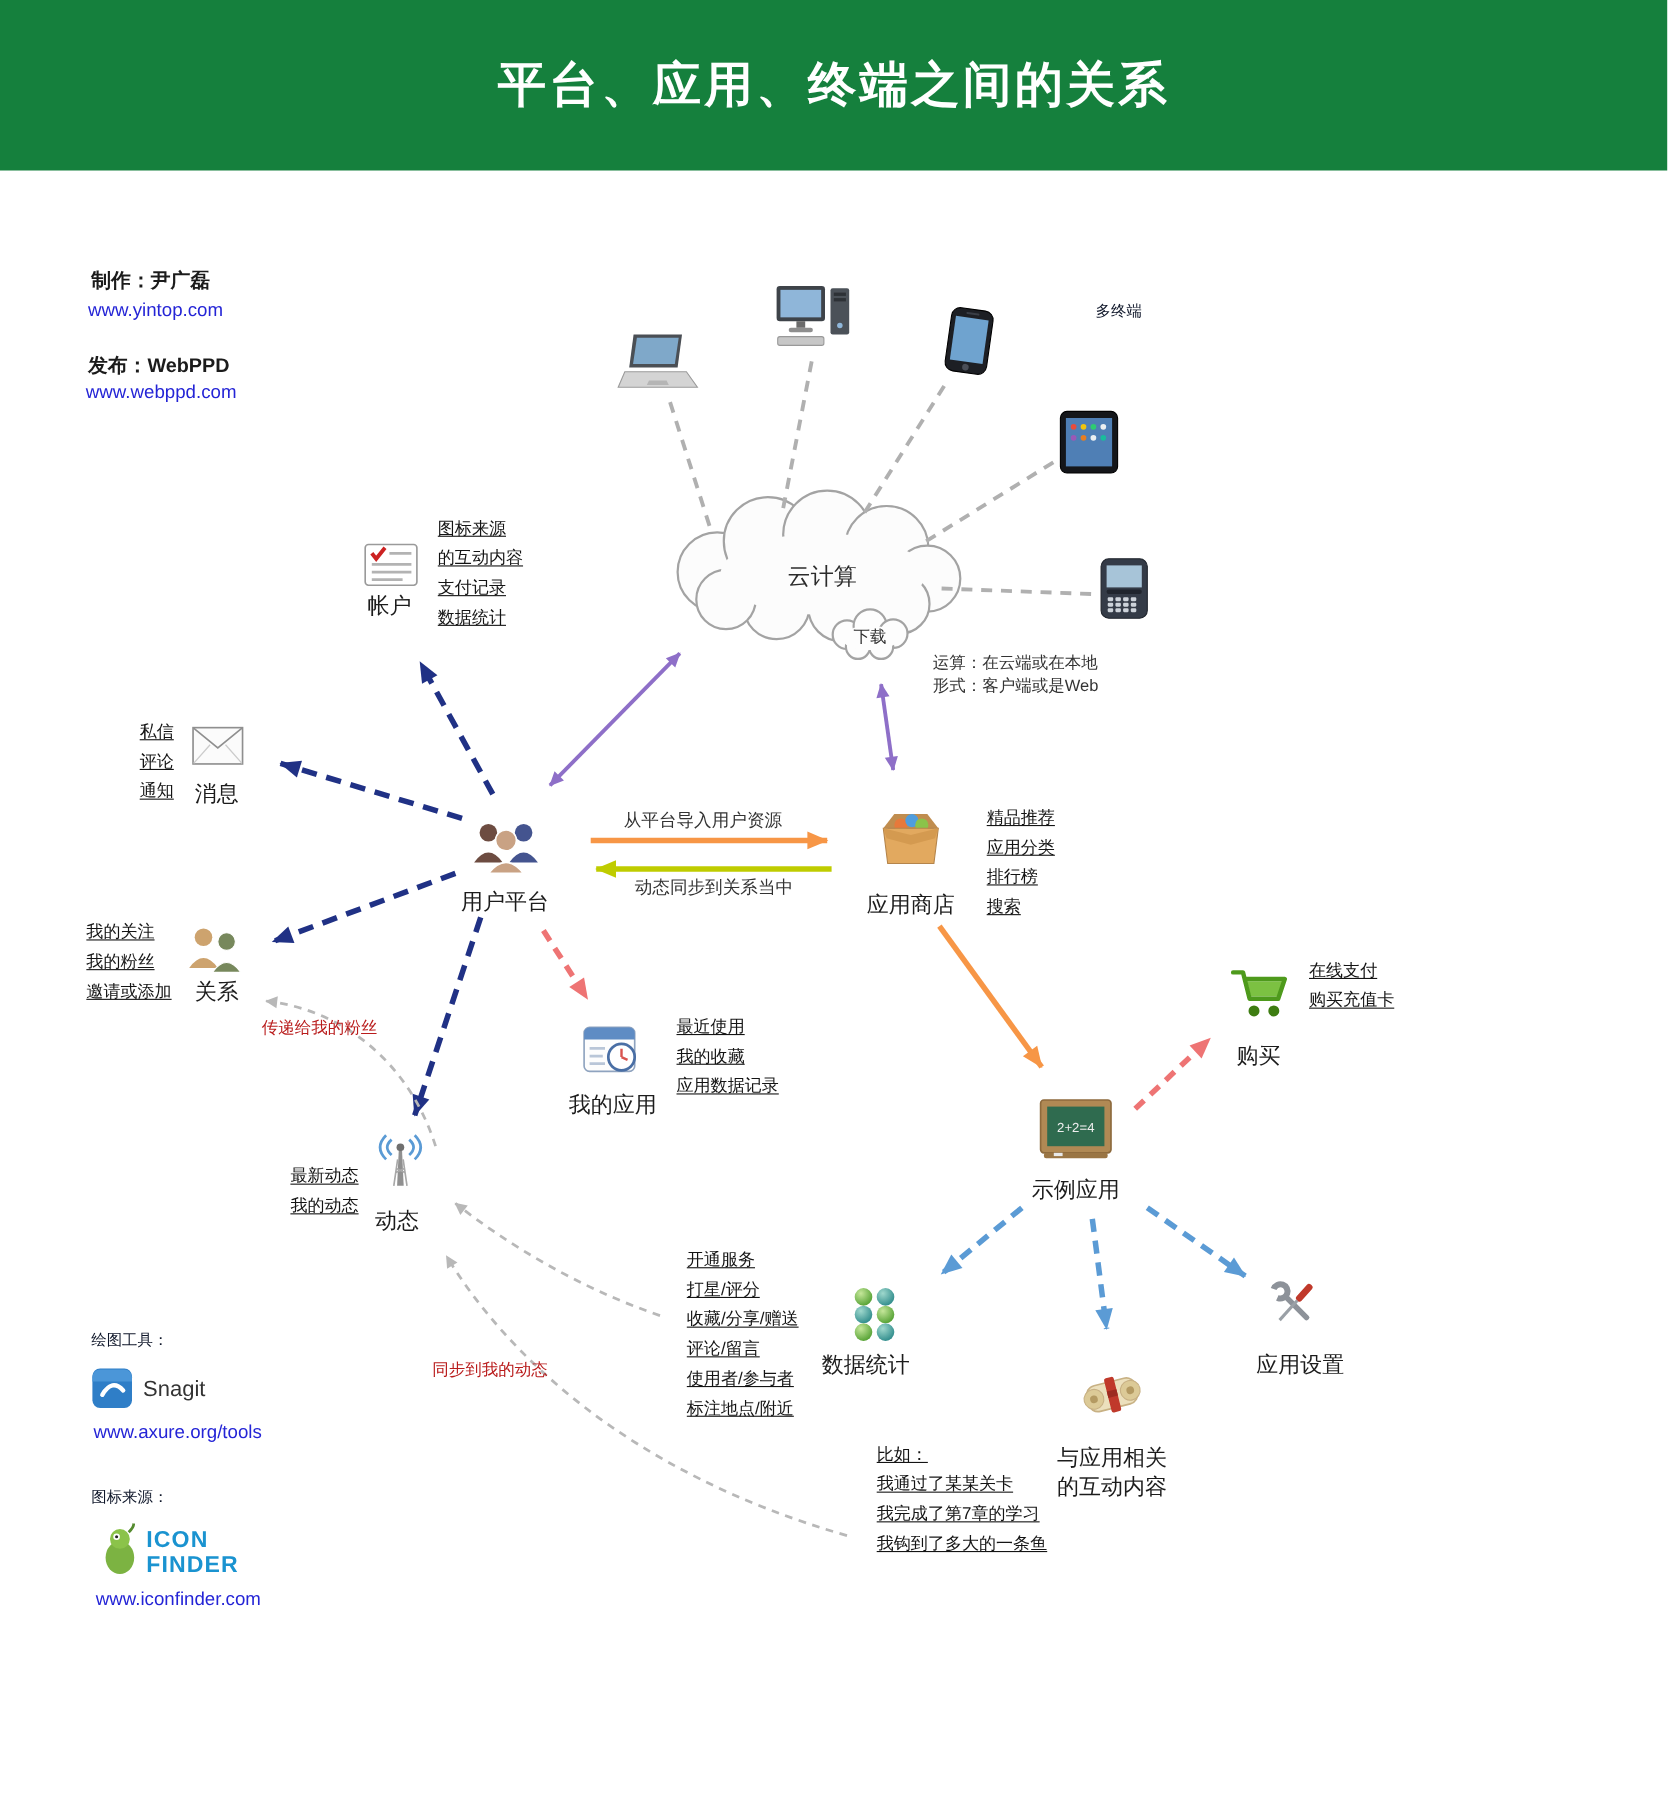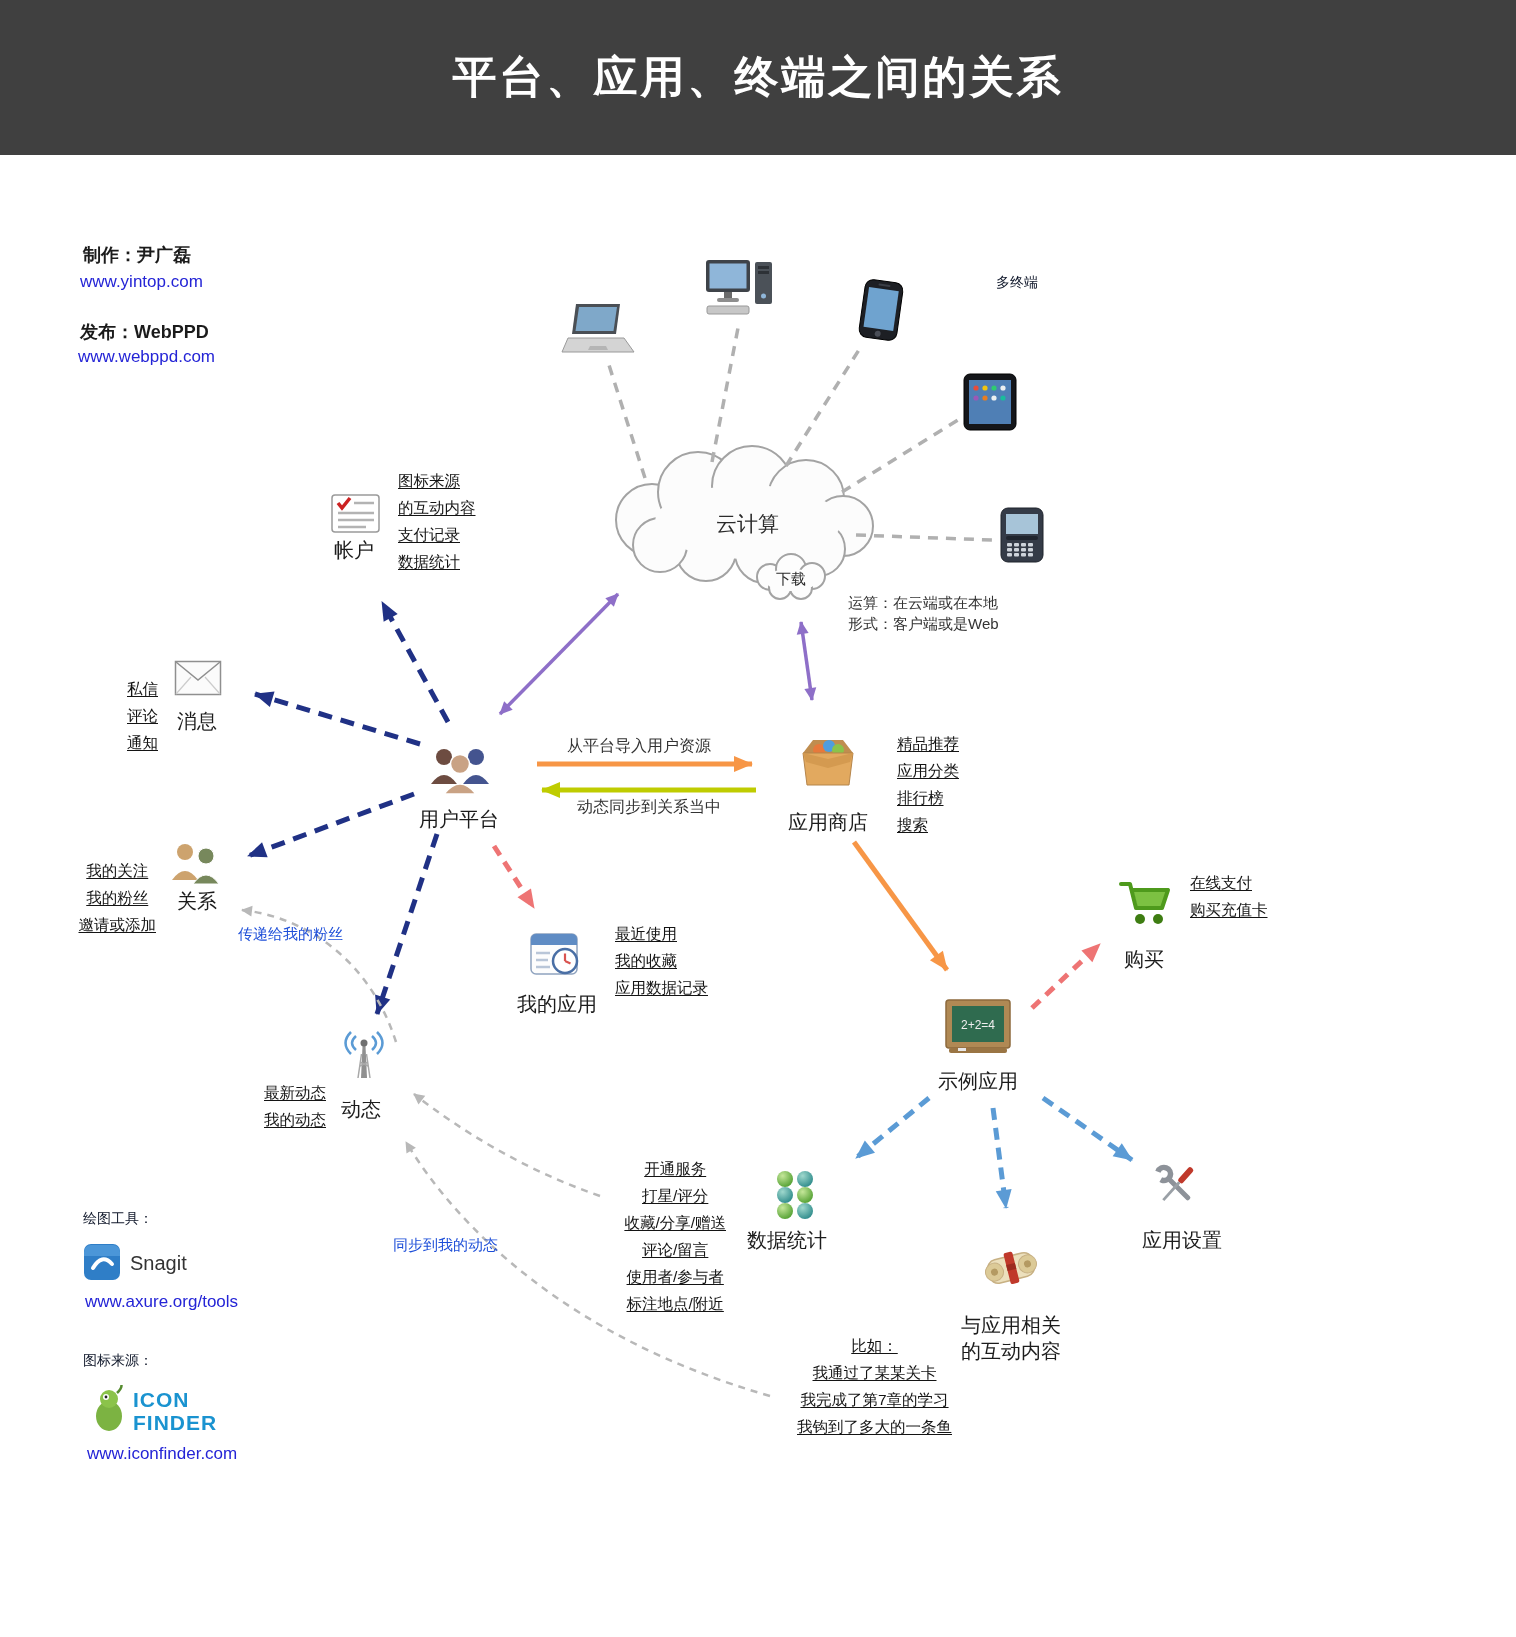--- a/index.html
+++ b/index.html
@@ -1,28 +1,28 @@
 <!DOCTYPE html>
 <html><head>
 <meta charset="utf-8">
 <style>
   *{margin:0;padding:0;box-sizing:border-box}
   html,body{width:1516px;height:1637px;background:#fff;font-family:"Liberation Sans","DejaVu Sans",sans-serif;}
   .stage{position:relative;width:1516px;height:1637px;overflow:hidden;background:#fff;}
   .abs{position:absolute;}
-  .header{position:absolute;left:0;top:0;width:1516px;height:155px;background:#404040;display:flex;align-items:center;justify-content:center;}
+  .header{position:absolute;left:0;top:0;width:1516px;height:155px;background:#15803d;display:flex;align-items:center;justify-content:center;}
   .header h1{color:#ffffff;font-size:44px;font-weight:700;letter-spacing:3px;}
   .label{position:absolute;font-size:20px;color:#1c1c1c;white-space:nowrap;}
   .links{position:absolute;font-size:15.5px;line-height:27px;color:#141414;white-space:nowrap;}
   .links .lk{text-decoration:underline;text-underline-offset:2px;}
-  .links.right{text-align:center;margin-top:23px;}
+  .links.right{text-align:left;}
   .blue{position:absolute;color:#2424d6;font-size:17px;text-decoration:none;display:block;white-space:nowrap;cursor:pointer;}
   .credit{position:absolute;font-size:18px;color:#1b1b1b;font-weight:600;white-space:nowrap;}
   .plain{position:absolute;font-size:14px;color:#0f172a;white-space:nowrap;}
-  .small-gray{position:absolute;font-size:15px;color:#1d4ed8;white-space:nowrap;}
+  .small-gray{position:absolute;font-size:15px;color:#b91c1c;white-space:nowrap;}
   .note{position:absolute;font-size:15px;color:#333;line-height:21px;white-space:nowrap;}
   .flowlabel{position:absolute;font-size:16px;color:#333;white-space:nowrap;}
   .cloudtext{position:absolute;font-size:21px;color:#2b2b2b;white-space:nowrap;}
   .if-line{font-weight:800;font-size:21px;color:#1a93d0;letter-spacing:1px;line-height:23px;}
   svg{display:block;}
 </style>
 </head>
 <body>
 
 <div class="stage">

